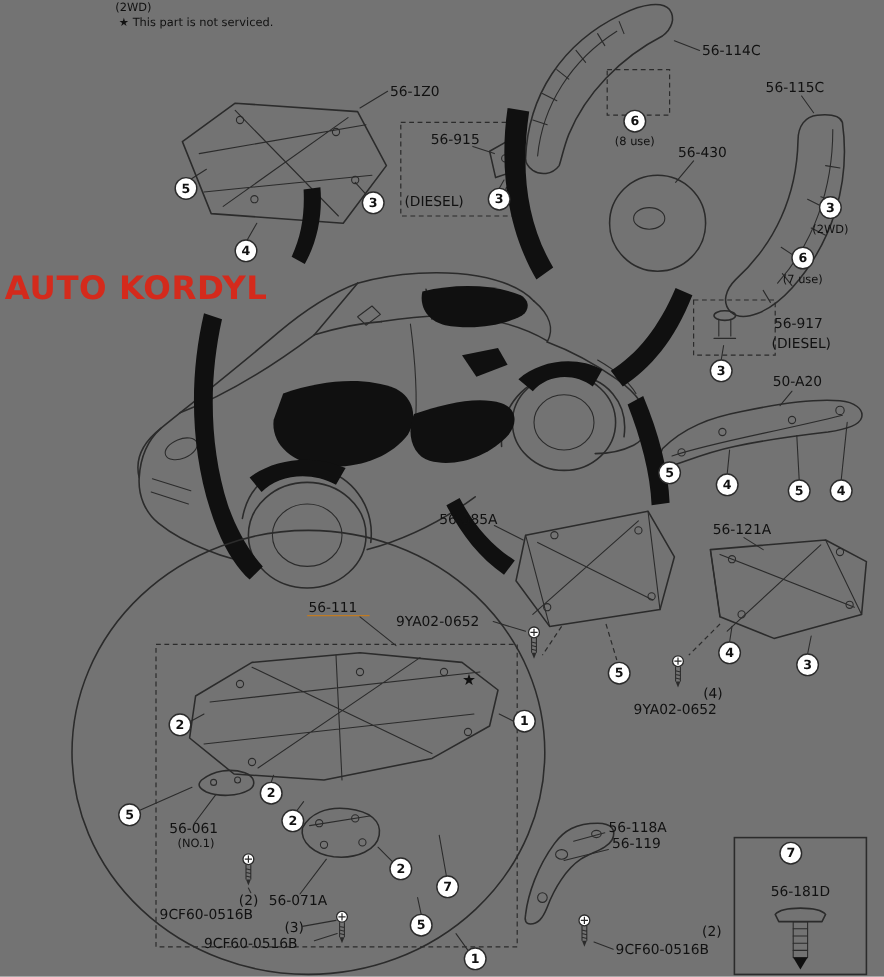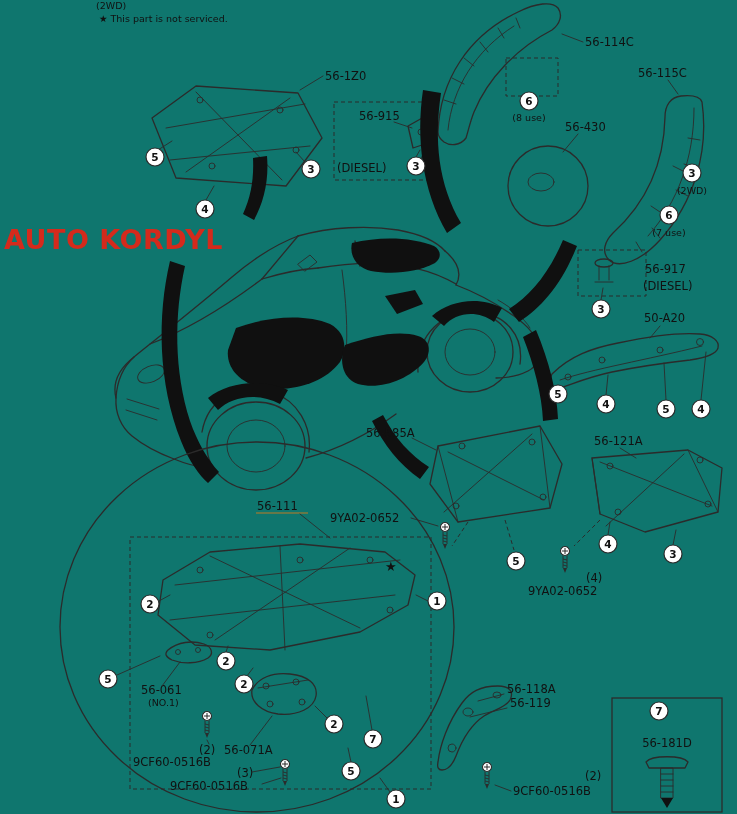--- a/index.html
+++ b/index.html
@@ -1,16 +1,16 @@
 <!DOCTYPE html>
 <html><head>
 <meta charset="utf-8">
 <style>
   html,body{margin:0;padding:0;background:#fff}
-  .stage{position:relative;width:737px;height:814px;background:#0f766e;overflow:hidden;font-family:"DejaVu Sans",sans-serif}
+  .stage{position:relative;width:737px;height:814px;background:#737373;overflow:hidden;font-family:"DejaVu Sans",sans-serif}
   svg{display:block}
   .ln{fill:none;stroke:#2b2b2b;stroke-width:1.3;stroke-linejoin:round;stroke-linecap:round}
   .thin{stroke-width:0.9}
   .dash{fill:none;stroke:#2b2b2b;stroke-width:1;stroke-dasharray:4 3}
   .blk{fill:#101010;stroke:none}
   .lbl{font:11.5px "DejaVu Sans",sans-serif;fill:#111}
   .sm{font:9.5px "DejaVu Sans",sans-serif;fill:#111}
   .mid{text-anchor:middle}
   .balloon circle{fill:#fff;stroke:#2b2b2b;stroke-width:1.2}
   .balloon text{font:bold 10.5px "DejaVu Sans",sans-serif;fill:#111;text-anchor:middle}

